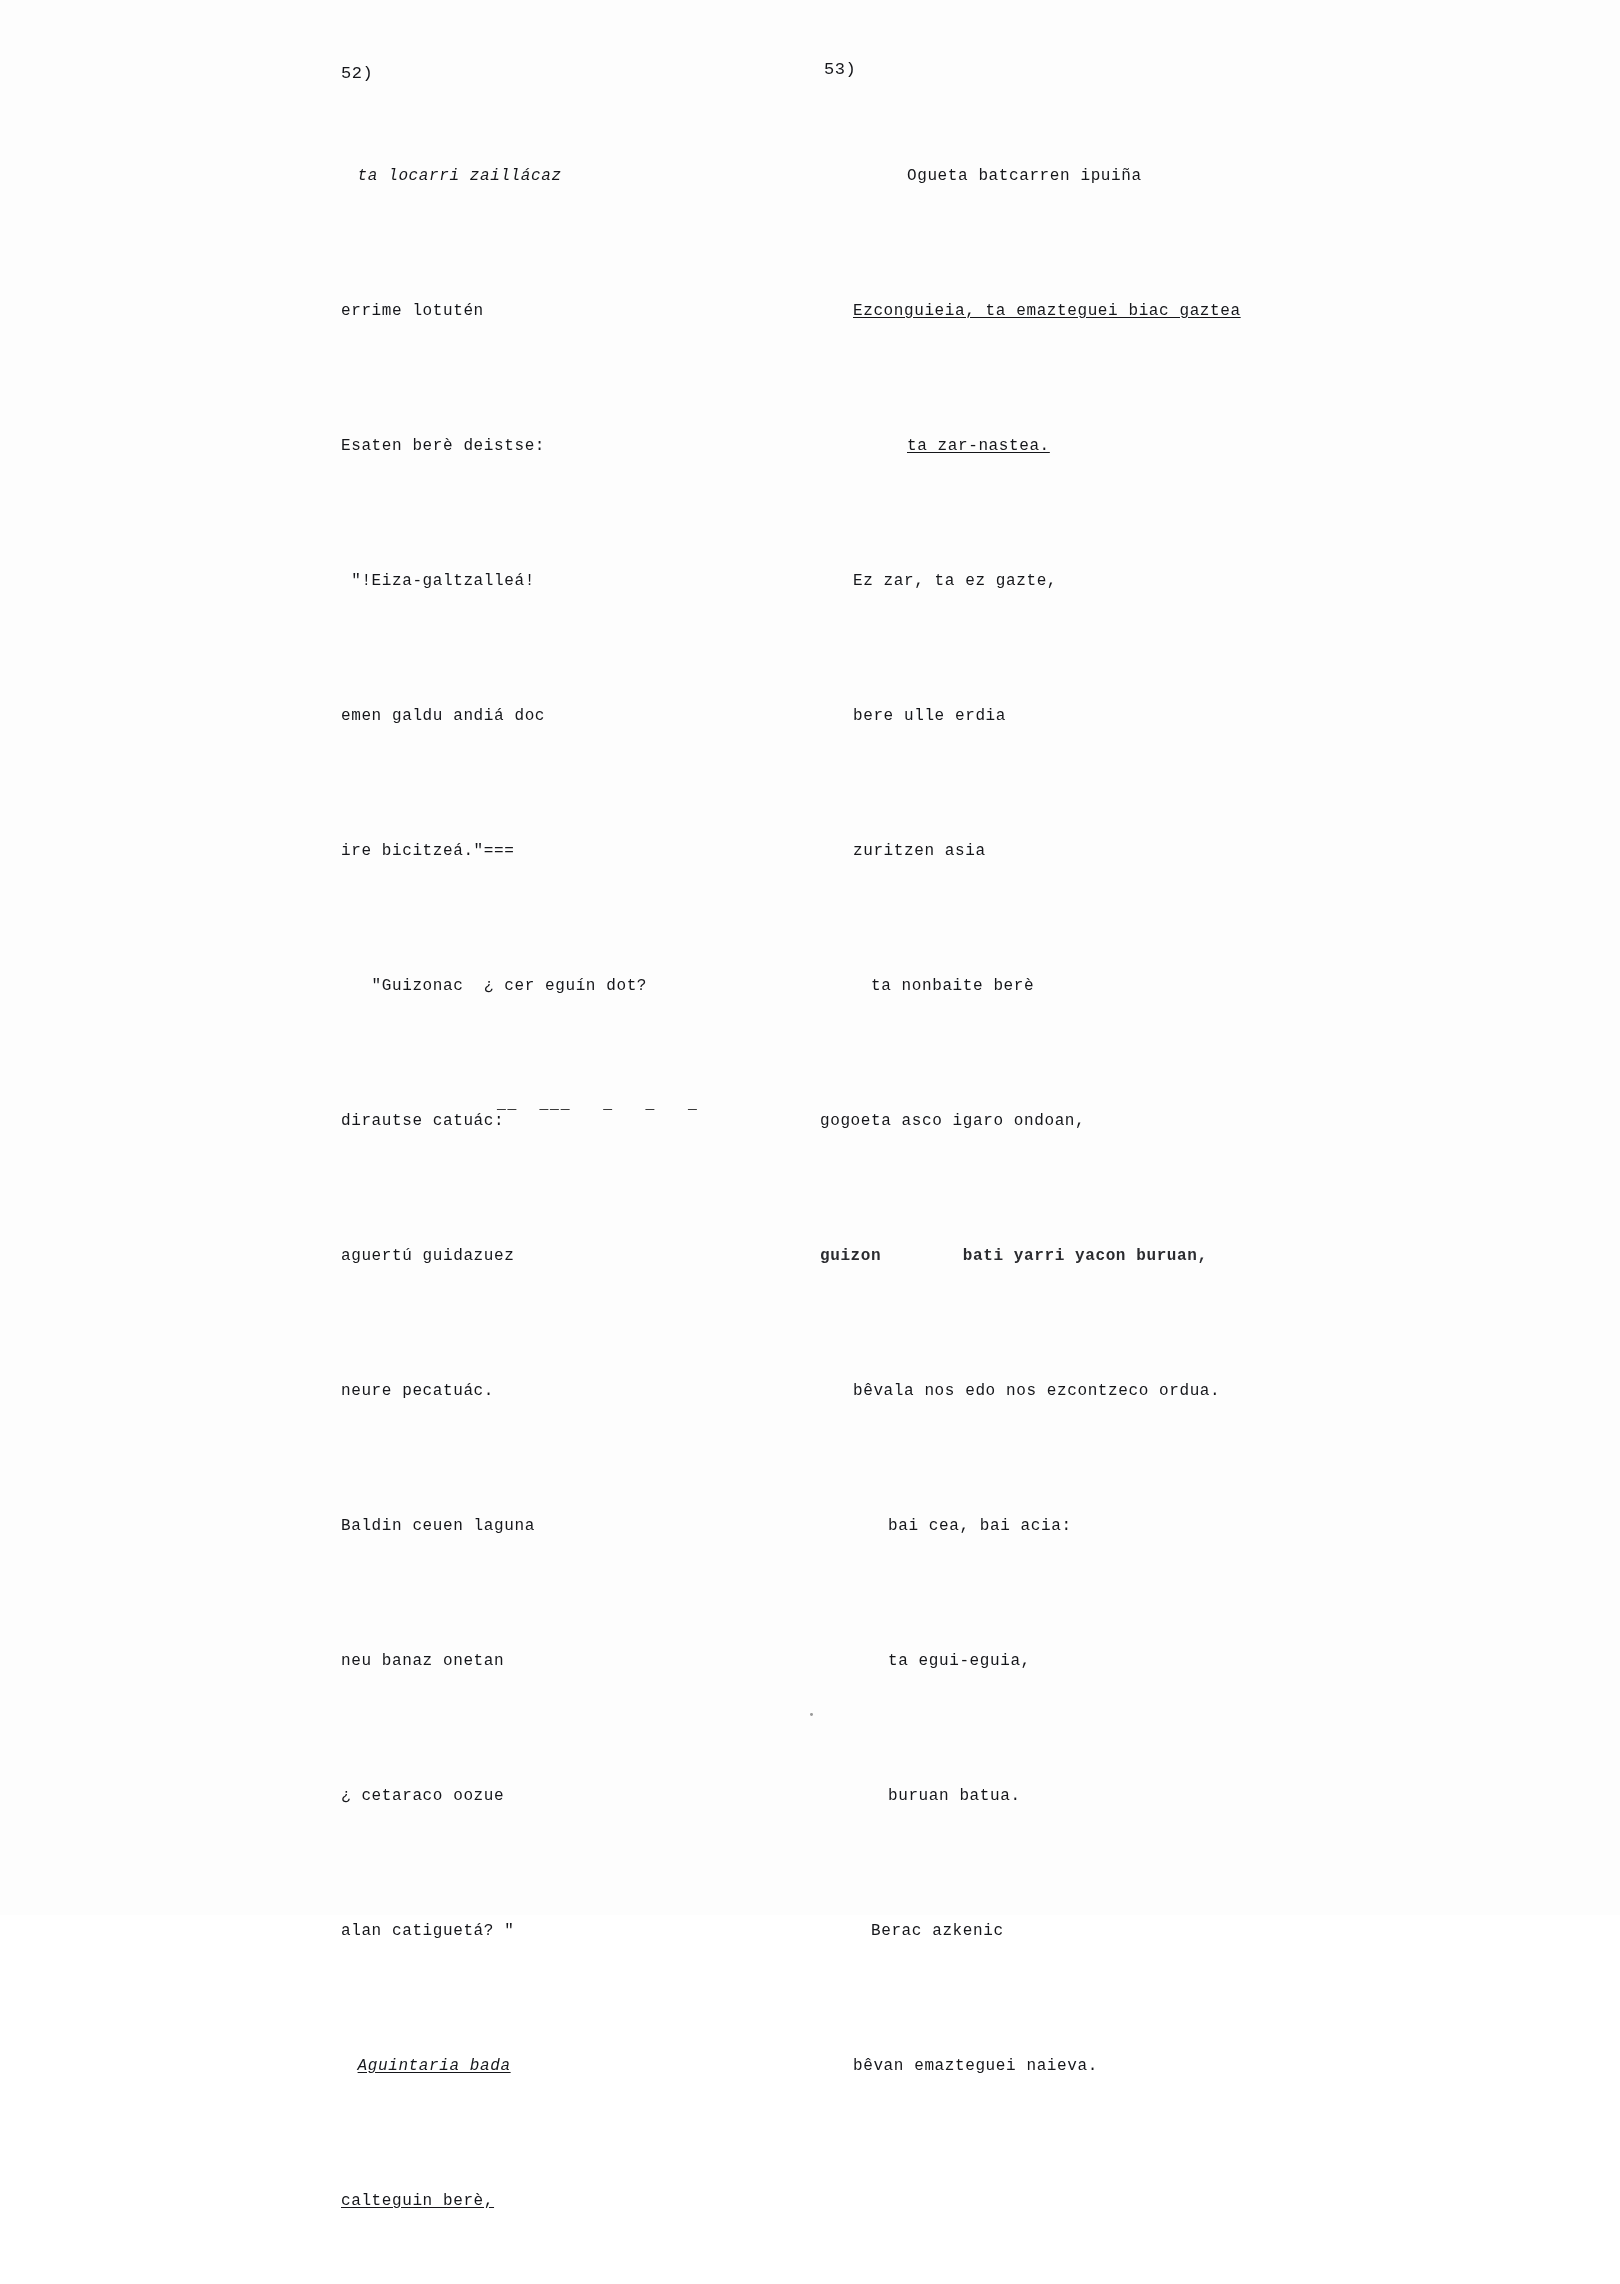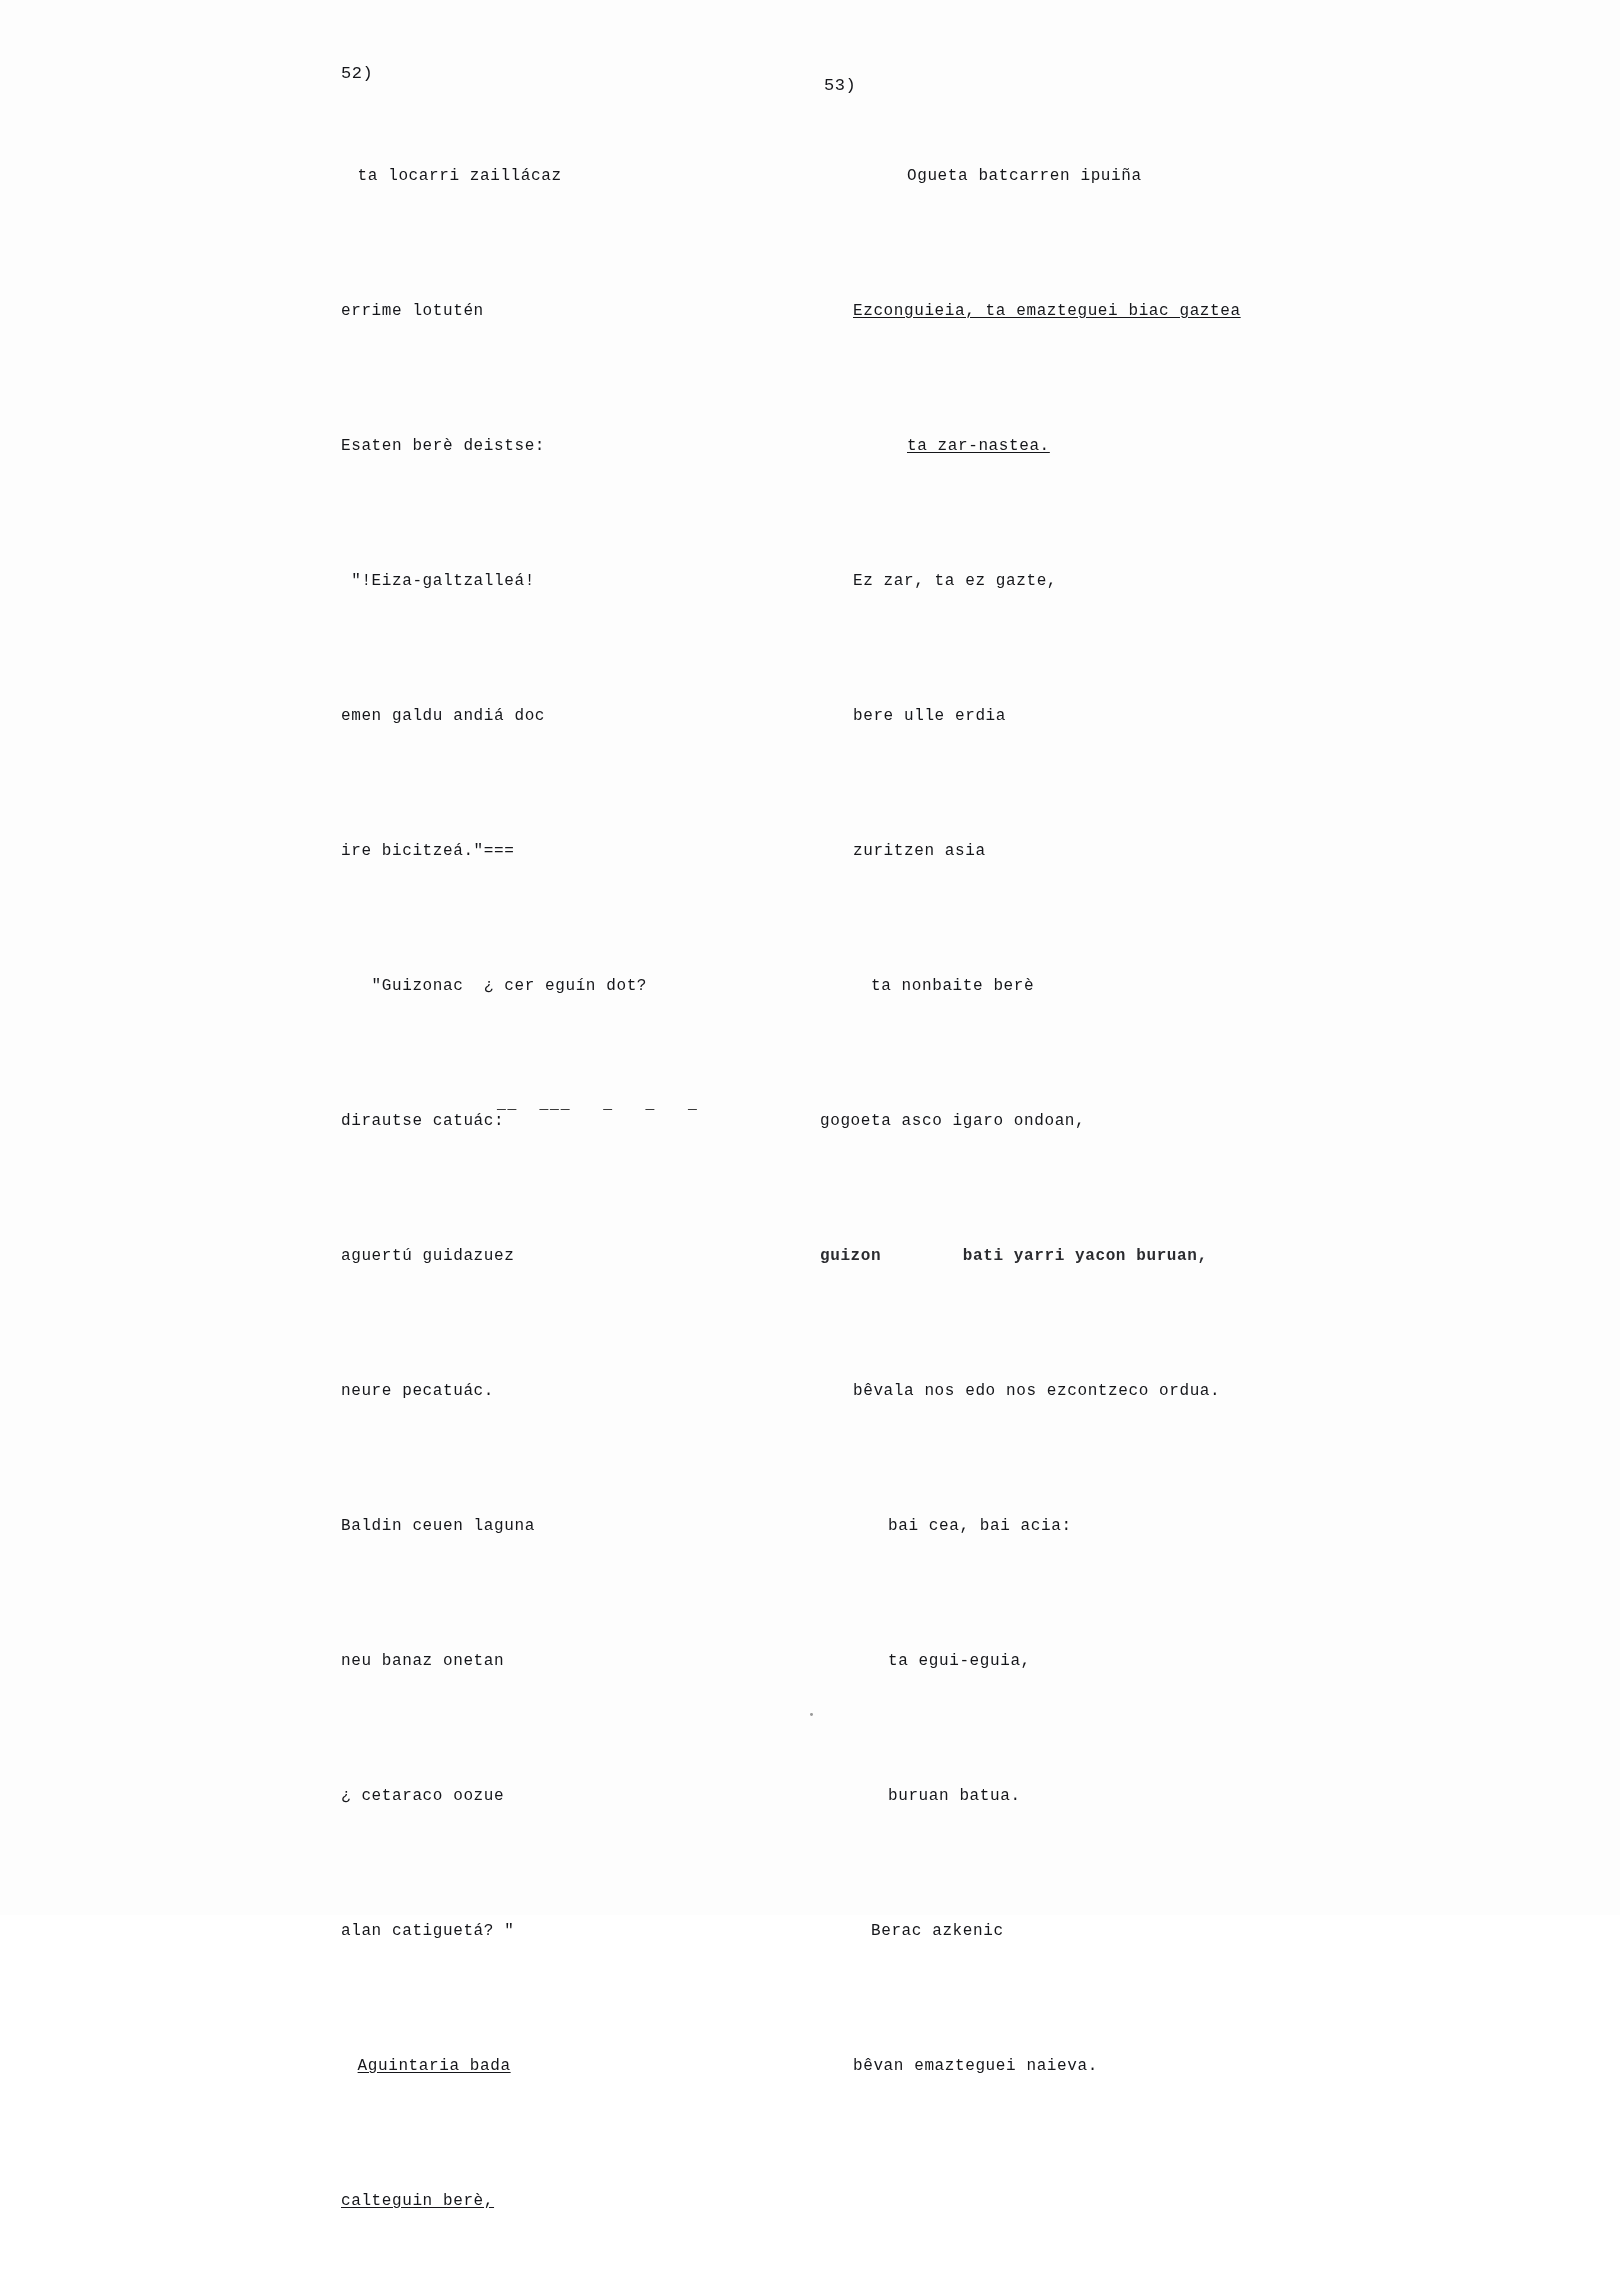--- a/index.html
+++ b/index.html
@@ -39,21 +39,21 @@
     top: 64px;
     width: 599px;
   }
   .num {
     position: absolute;
     font-size: 17px;
     white-space: pre;
     letter-spacing: 0.6px;
   }
   .num-left { left: 341px; top: 64px; }
-  .num-right { left: 824px; top: 76px; text-align: center; }
+  .num-right { left: 824px; top: 60px; text-align: center; }
   .line {
     white-space: pre;
     min-height: 45px;
   }
   .u { text-decoration: underline; text-underline-offset: 2.3px; }
   .sep {
     position: absolute;
     left: 497px;
     top: 1101px;
     font-size: 14.7px;
@@ -63,21 +63,21 @@
   }
   .dot {
     position: absolute;
     left: 810px;
     top: 1713px;
     width: 2.8px;
     height: 2.8px;
     background: #9a9a9a;
     border-radius: 50%;
   }
-  .ind1 { padding-left: 16.6px; }
+  .ind1 { padding-left: 16.6px; font-style: italic; }
   .ind2 { padding-left: 33px; }
   .ind3 { padding-left: 51px; }
   .ind4 { padding-left: 68px; }
   .ind5 { padding-left: 87px; }
   .negind { padding-left: 0; }
   .faint { color: #2a2b2f; font-weight: bold; }
 </style>
 </head>
 <body>
 

